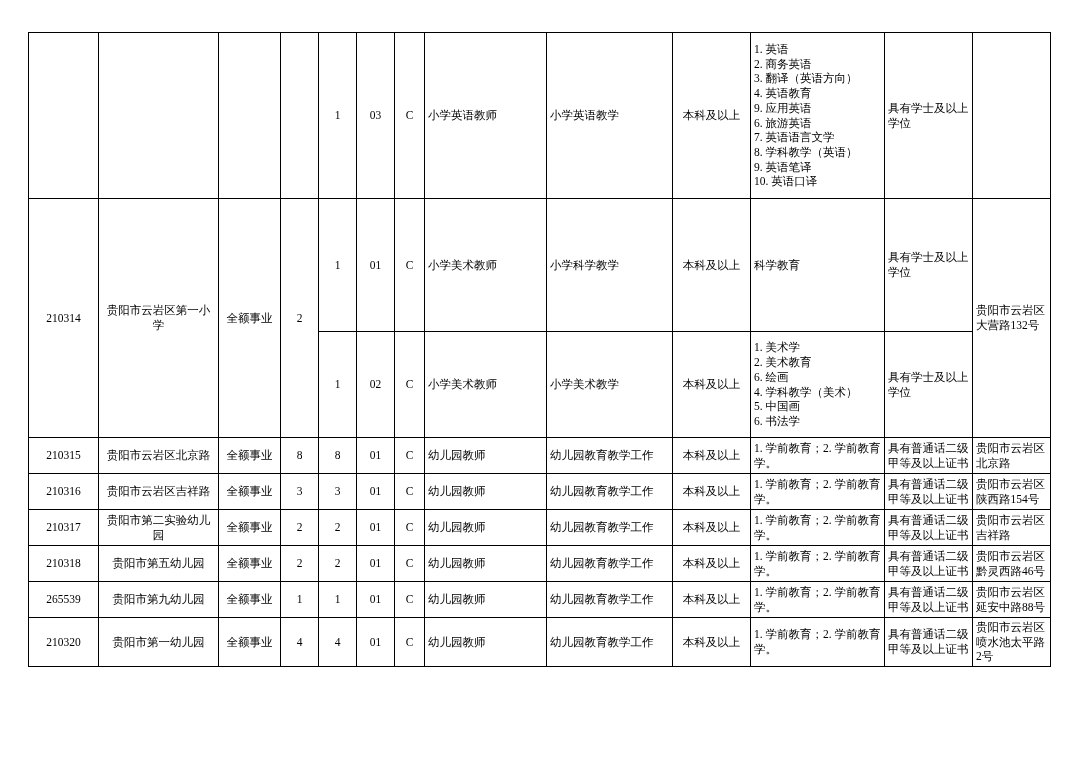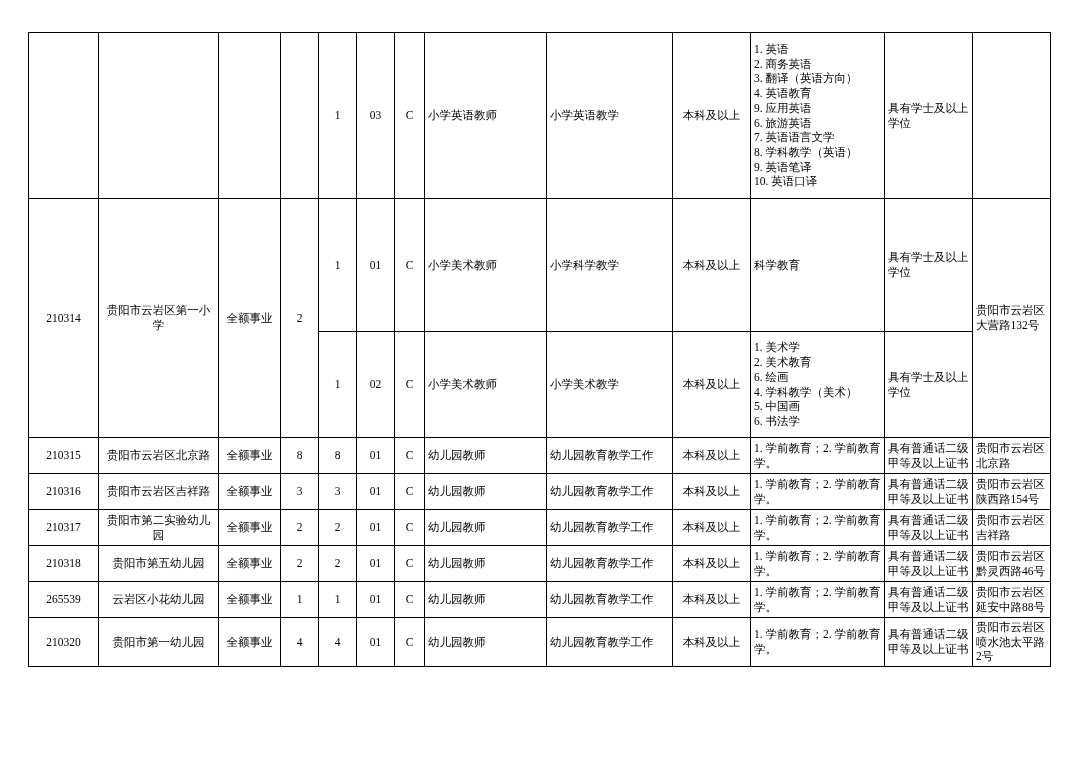--- a/index.html
+++ b/index.html
@@ -202,21 +202,21 @@
         <td class="c-center">本科及以上</td>
         <td class="list-cell">
           <span>1. 学前教育；2. 学前教育学。</span>
         </td>
         <td class="c-left tiny">具有普通话二级甲等及以上证书</td>
         <td class="c-left tiny">贵阳市云岩区黔灵西路46号</td>
       </tr>
 
       <tr style="height:36px">
         <td class="c-center">265539</td>
-        <td class="c-center">云岩区小花幼儿园</td>
+        <td class="c-center">贵阳市第九幼儿园</td>
         <td class="c-center">全额事业</td>
         <td class="c-center">1</td>
         <td class="c-center">1</td>
         <td class="c-center">01</td>
         <td class="c-center">C</td>
         <td class="c-left">幼儿园教师</td>
         <td class="c-left">幼儿园教育教学工作</td>
         <td class="c-center">本科及以上</td>
         <td class="list-cell">
           <span>1. 学前教育；2. 学前教育学。</span>

